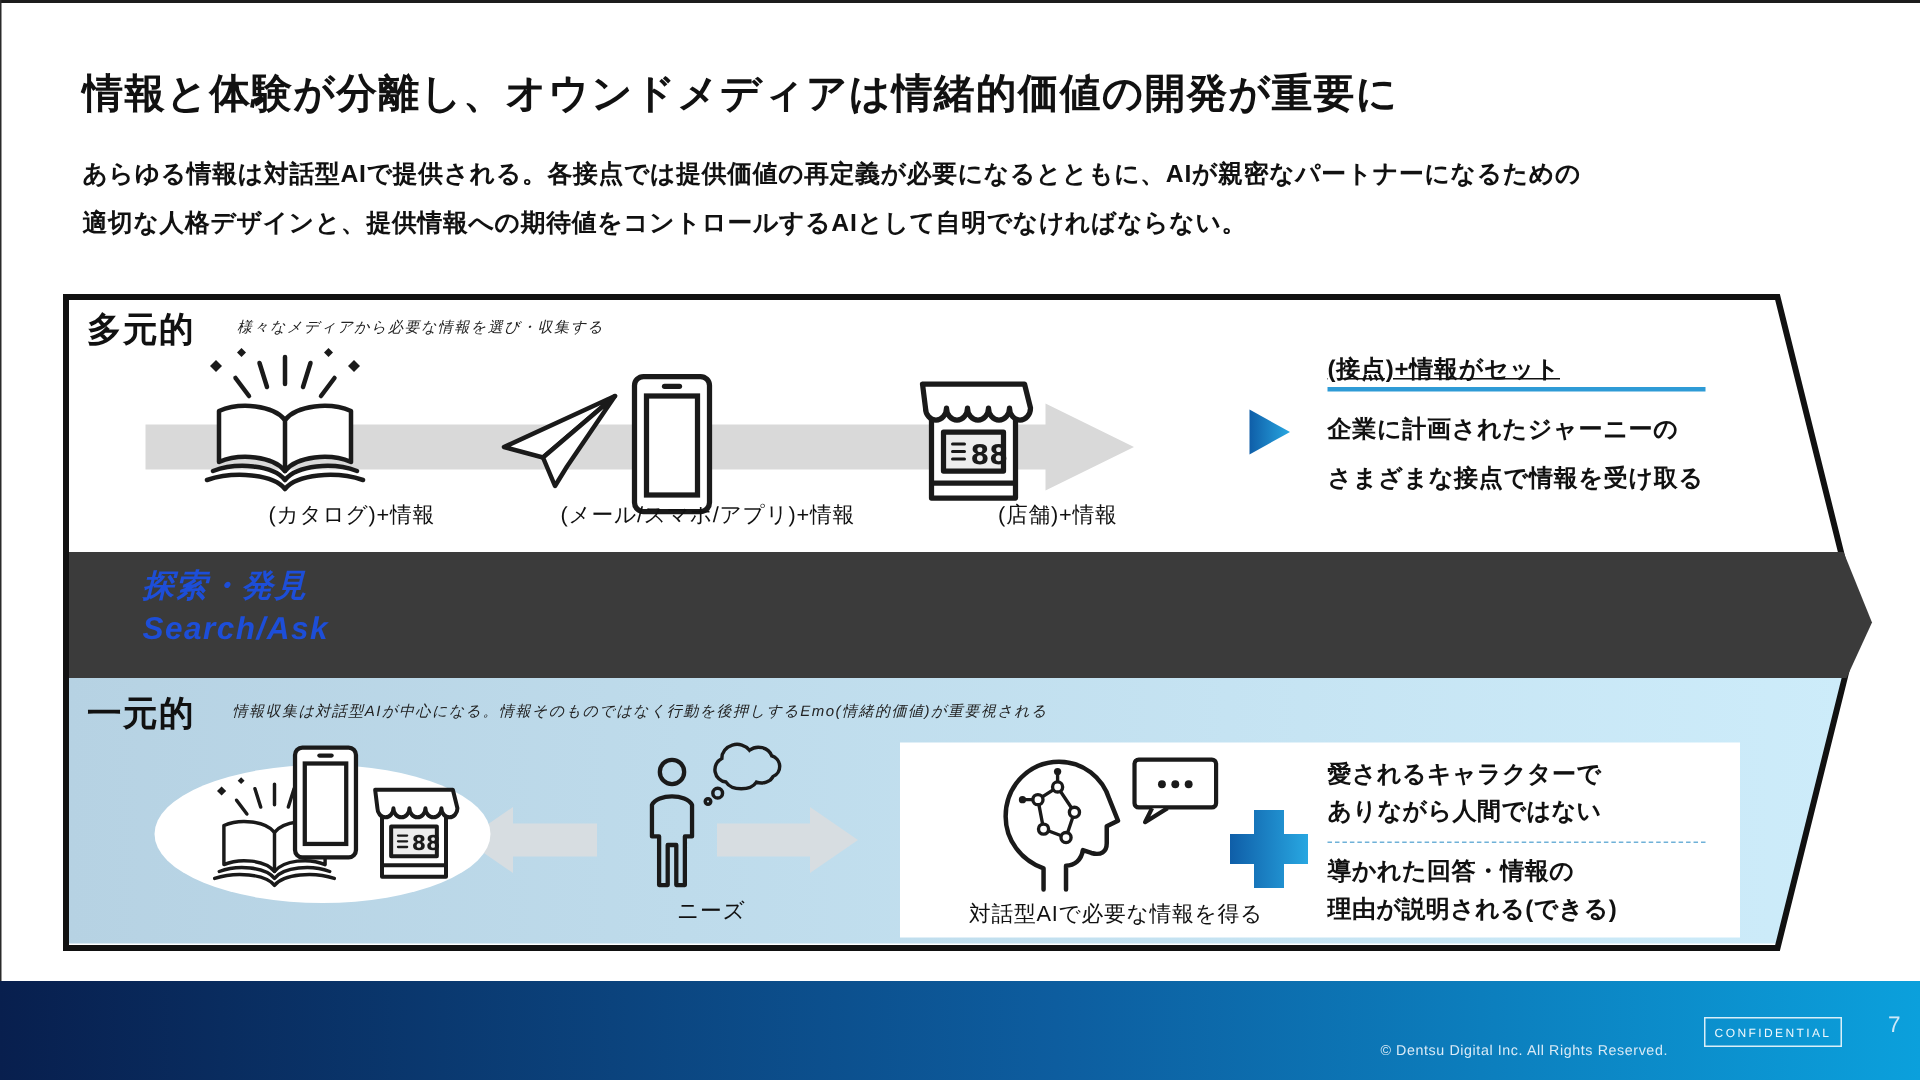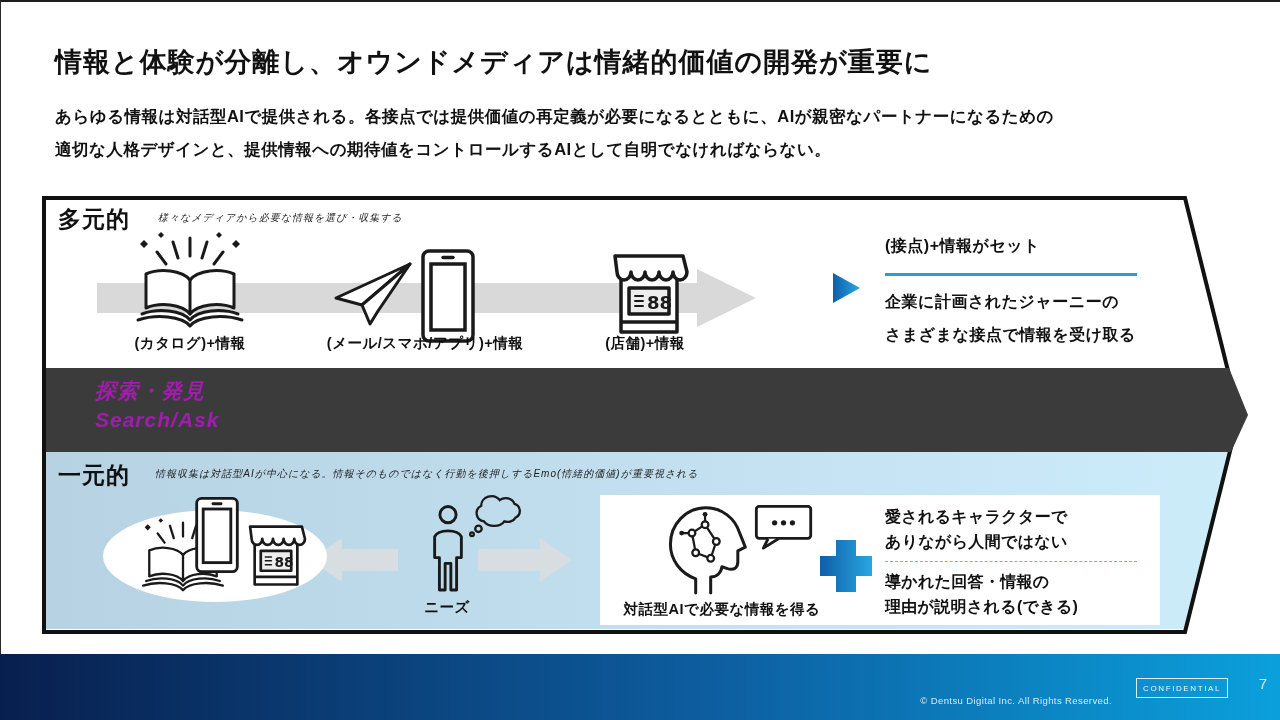--- a/index.html
+++ b/index.html
@@ -14,28 +14,28 @@
   .title{position:absolute;left:55px;top:26px;font-size:27px;font-weight:700;letter-spacing:1px;}
   .lead{position:absolute;left:55px;top:100px;width:1130px;font-size:16.5px;font-weight:700;line-height:33px;letter-spacing:.5px;}
 
   
   #diagram{position:absolute;left:42px;top:196px;width:1212px;height:442px;}
   #diagram svg.bg{position:absolute;left:0;top:0;}
   .abs{position:absolute;}
 
   .sec-label{font-size:23px;font-weight:700;letter-spacing:1px;}
   .sec-sub{font-size:10px;font-weight:400;color:#222;letter-spacing:1px;font-style:italic;}
-  .caption{font-size:14.5px;font-weight:700;text-align:center;letter-spacing:.5px;}
+  .caption{font-size:14.5px;font-weight:400;text-align:right;letter-spacing:.5px;}
   .hl{background:#ffffff;padding:0 2px;}
 
   .result-top{width:332px;}
-  .result-top .heading{font-size:16px;font-weight:700;width:252px;padding-bottom:16px;border-bottom:3px solid #2e9bd6;letter-spacing:.5px;}
+  .result-top .heading{font-size:16px;font-weight:700;width:252px;padding-bottom:1px;border-bottom:3px solid #2e9bd6;letter-spacing:.5px;text-decoration:underline;}
   .result-top .body{margin-top:9px;font-size:16px;font-weight:700;line-height:33px;letter-spacing:.5px;}
 
-  .band-text{color:#a21caf;font-style:italic;font-weight:700;font-size:21px;line-height:29px;letter-spacing:1px;}
+  .band-text{color:#1d4ed8;font-style:italic;font-weight:700;font-size:21px;line-height:29px;letter-spacing:1px;}
 
   .result-bot{width:272px;}
   .result-bot .blk{font-size:16px;font-weight:700;line-height:25px;letter-spacing:.3px;}
   .result-bot .sep{width:252px;border-top:1.5px dashed #6fb1d8;margin:7px 0;}
 
   .footer{position:absolute;left:0;bottom:0;width:1280px;height:66px;
     background:linear-gradient(90deg,#081f4e 0%,#0d5d9f 55%,#0ba0dc 100%);}
   .footer .copyright{position:absolute;right:168px;top:29px;font-size:9.5px;color:#d9eaf6;letter-spacing:.4px;margin-top:12px;}
   .footer .conf{position:absolute;right:52px;top:24px;width:90px;height:18px;border:1px solid rgba(255,255,255,.85);
     display:flex;align-items:center;justify-content:center;font-size:8px;letter-spacing:1.6px;color:#f0f8fd;}

